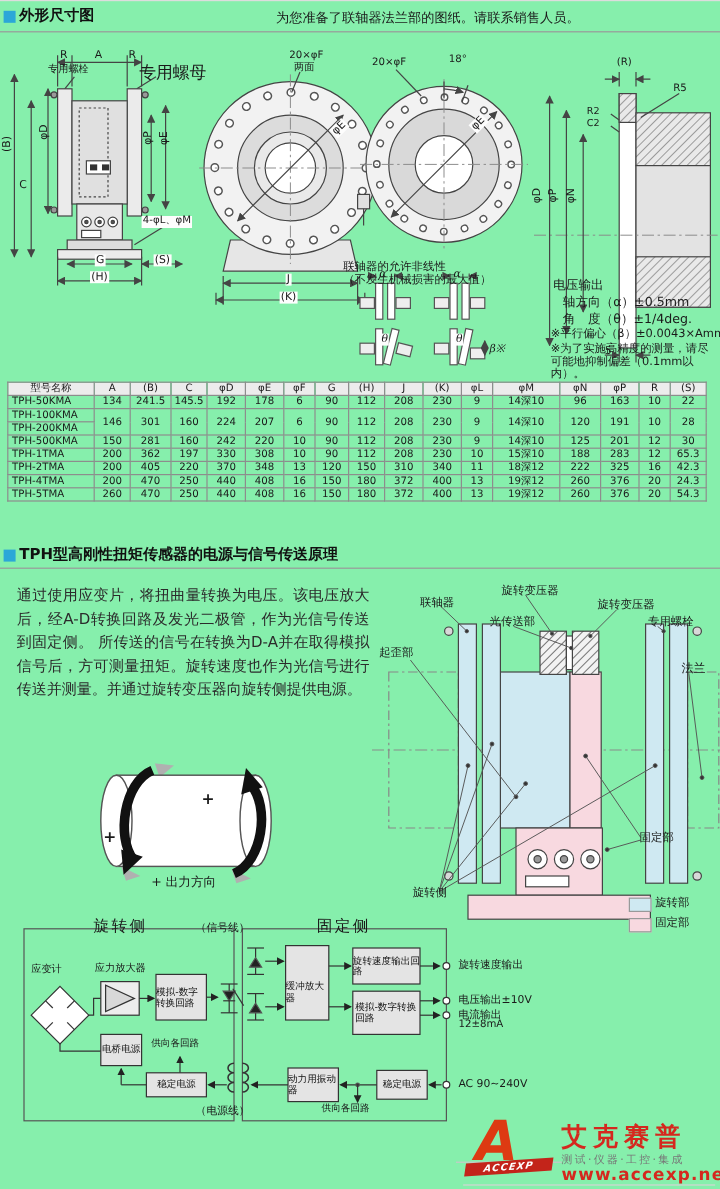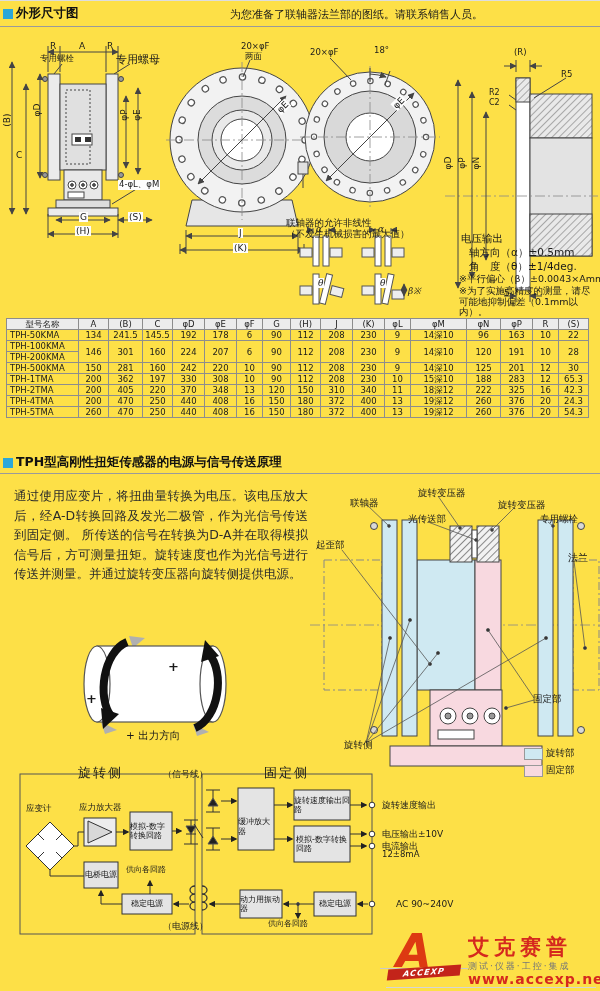--- a/index.html
+++ b/index.html
@@ -1,16 +1,16 @@
 <!DOCTYPE html>
 <html><head>
 <meta charset="utf-8">
 <style>
   html,body{margin:0;padding:0;background:#fff;}
-  #page{position:relative;width:600px;height:991px;background:#fde047;overflow:hidden;
+  #page{position:relative;width:600px;height:991px;background:#86efac;overflow:hidden;
         font-family:"DejaVu Sans","Liberation Sans",sans-serif;color:#1a1a1a;text-decoration:underline;}
   .lbl{position:absolute;white-space:nowrap;font-size:9px;line-height:1.12;color:#1a1a1a;}
   .bg{background:#fdfdfd;padding:0 1px;}
   .vert{transform:rotate(-90deg);}
   .diag{transform:rotate(-45deg);}
   .it{font-style:italic;font-family:"DejaVu Serif","Liberation Serif",serif;}
   .hline{position:absolute;height:1px;background:#9a9a9a;}
   .bullet{position:absolute;width:10px;height:10px;background:#2ba7d8;}
   .sec-title{position:absolute;font-size:12.5px;font-weight:bold;white-space:nowrap;color:#111;}
   svg{position:absolute;}
@@ -184,21 +184,21 @@
       <rect x="385" y="236" width="6" height="30" fill="#fff" transform="rotate(12 388 251)"></rect>
         <rect x="392" y="252" width="12" height="9" fill="#eee"></rect>
       <line x1="404" y1="246" x2="404" y2="258" marker-start="url(#a1)" marker-end="url(#a1)"></line>
     </g>
   </svg>
 
   <div class="lbl" style="left:50px;top:41px">R</div>
   <div class="lbl" style="left:79px;top:41px">A</div>
   <div class="lbl" style="left:107px;top:41px">R</div>
   <div class="lbl" style="left:40px;top:54px;font-size:8.5px">专用螺栓</div>
-  <div class="lbl" style="left:116px;top:54px;font-size:11px">专用螺母</div>
+  <div class="lbl" style="left:116px;top:54px;font-size:14px">专用螺母</div>
   <div class="lbl vert" style="left:0px;top:115px">(B)</div>
   <div class="lbl" style="left:16px;top:150px">C</div>
   <div class="lbl vert" style="left:31px;top:105px">φD</div>
   <div class="lbl vert" style="left:118px;top:110px">φP</div>
   <div class="lbl vert" style="left:131px;top:110px">φE</div>
   <div class="lbl bg" style="left:118px;top:180px;font-size:8.5px">4-φL、φM</div>
   <div class="lbl bg" style="left:79px;top:212px">G</div>
   <div class="lbl bg" style="left:128px;top:212px">(S)</div>
   <div class="lbl bg" style="left:75px;top:226px">(H)</div>
 
@@ -609,21 +609,21 @@
   <div class="bx" style="left:122px;top:894px;width:50px;height:20px">稳定电源</div>
   <div class="bx" style="left:238px;top:788px;width:36px;height:77px">缓冲放大器</div>
   <div class="bx" style="left:294px;top:790px;width:56px;height:30px">旋转速度输出回路</div>
   <div class="bx" style="left:296px;top:826px;width:52px;height:36px">模拟-数字转换回路</div>
   <div class="bx" style="left:240px;top:890px;width:42px;height:28px">动力用振动器</div>
   <div class="bx" style="left:314px;top:892px;width:42px;height:24px">稳定电源</div>
   <div class="lbl" style="left:382px;top:800px">旋转速度输出</div>
   <div class="lbl" style="left:382px;top:829px">电压输出±10V</div>
   <div class="lbl" style="left:382px;top:841px">电流输出</div>
   <div class="lbl" style="left:382px;top:850px;font-size:8.5px">12±8mA</div>
-  <div class="lbl" style="left:396px;top:899px">AC 90~240V</div>
+  <div class="lbl" style="left:382px;top:899px">AC 90~240V</div>
   <div class="lbl" style="left:268px;top:920px;font-size:8px">供向各回路</div>
 
   <div class="hline" style="left:380px;top:968px;width:88px;background:#c9c9c9"></div>
   <div class="hline" style="left:386px;top:987px;width:210px;background:#d5d5d5"></div>
   <div id="logo-a">A</div>
   <div id="logo-band">
       <span>ACCEXP</span>
     </div>
   <div id="logo-brand">艾克赛普</div>
   <div id="logo-tag">测试·仪器·工控·集成</div>

